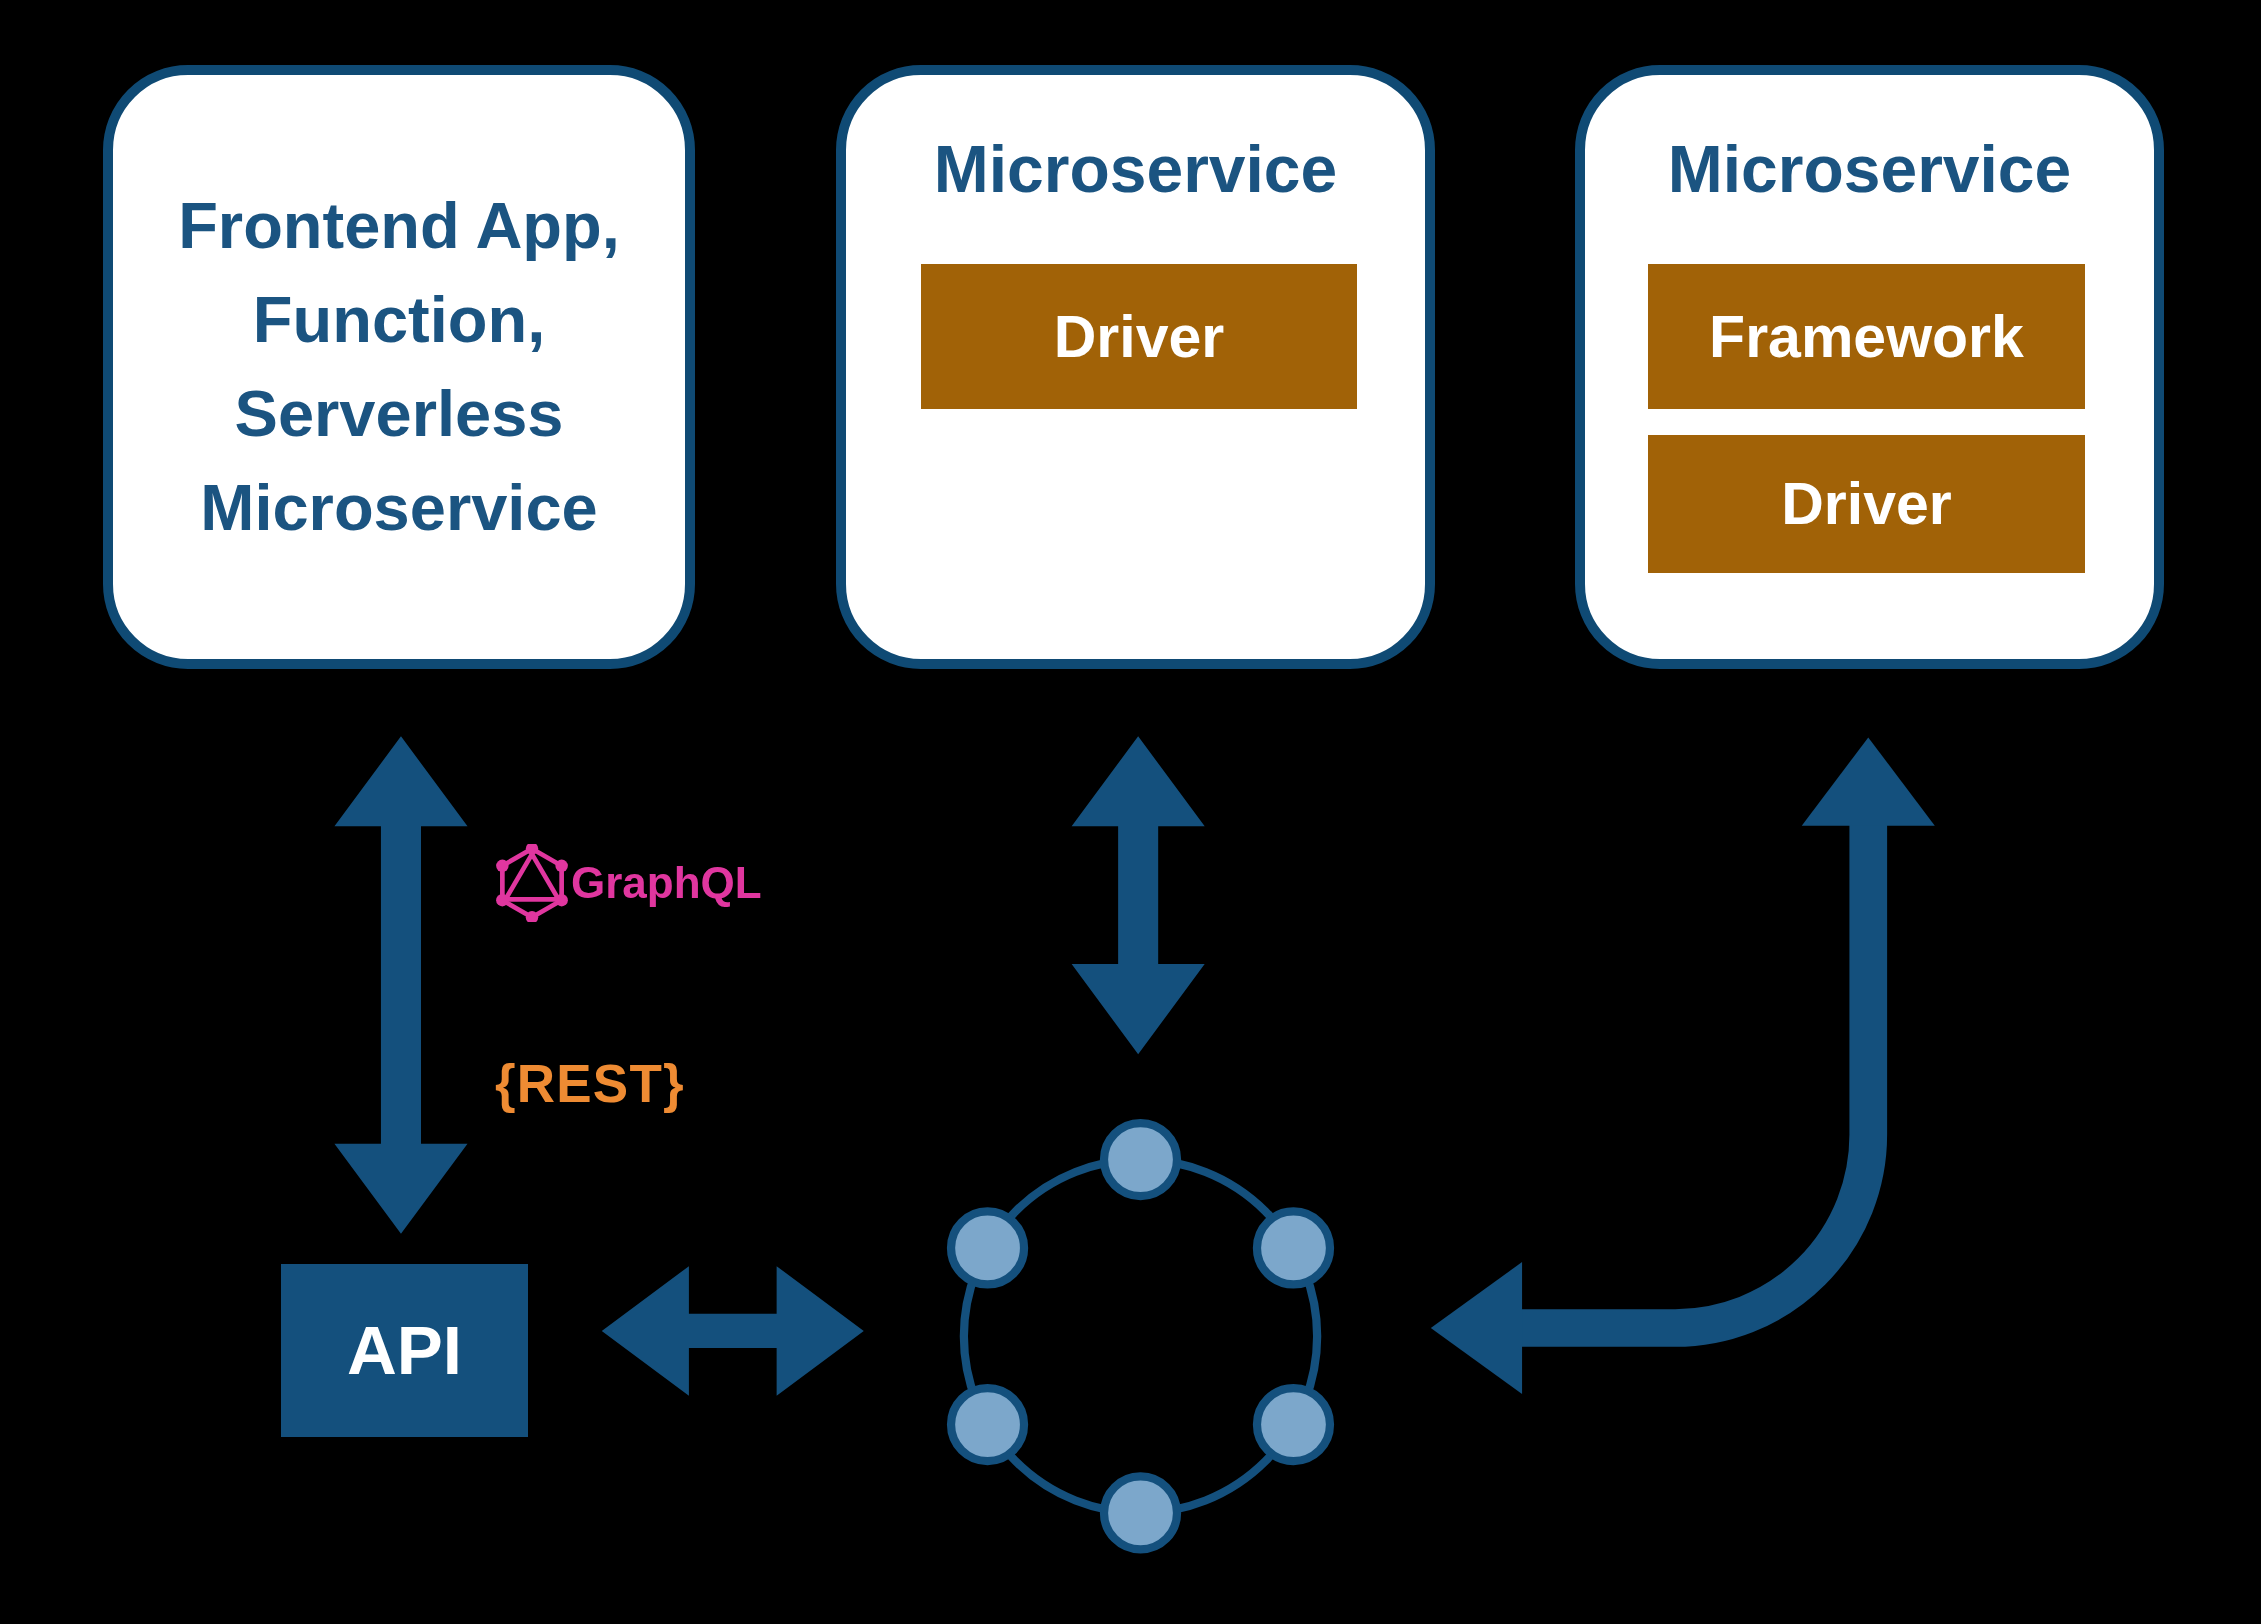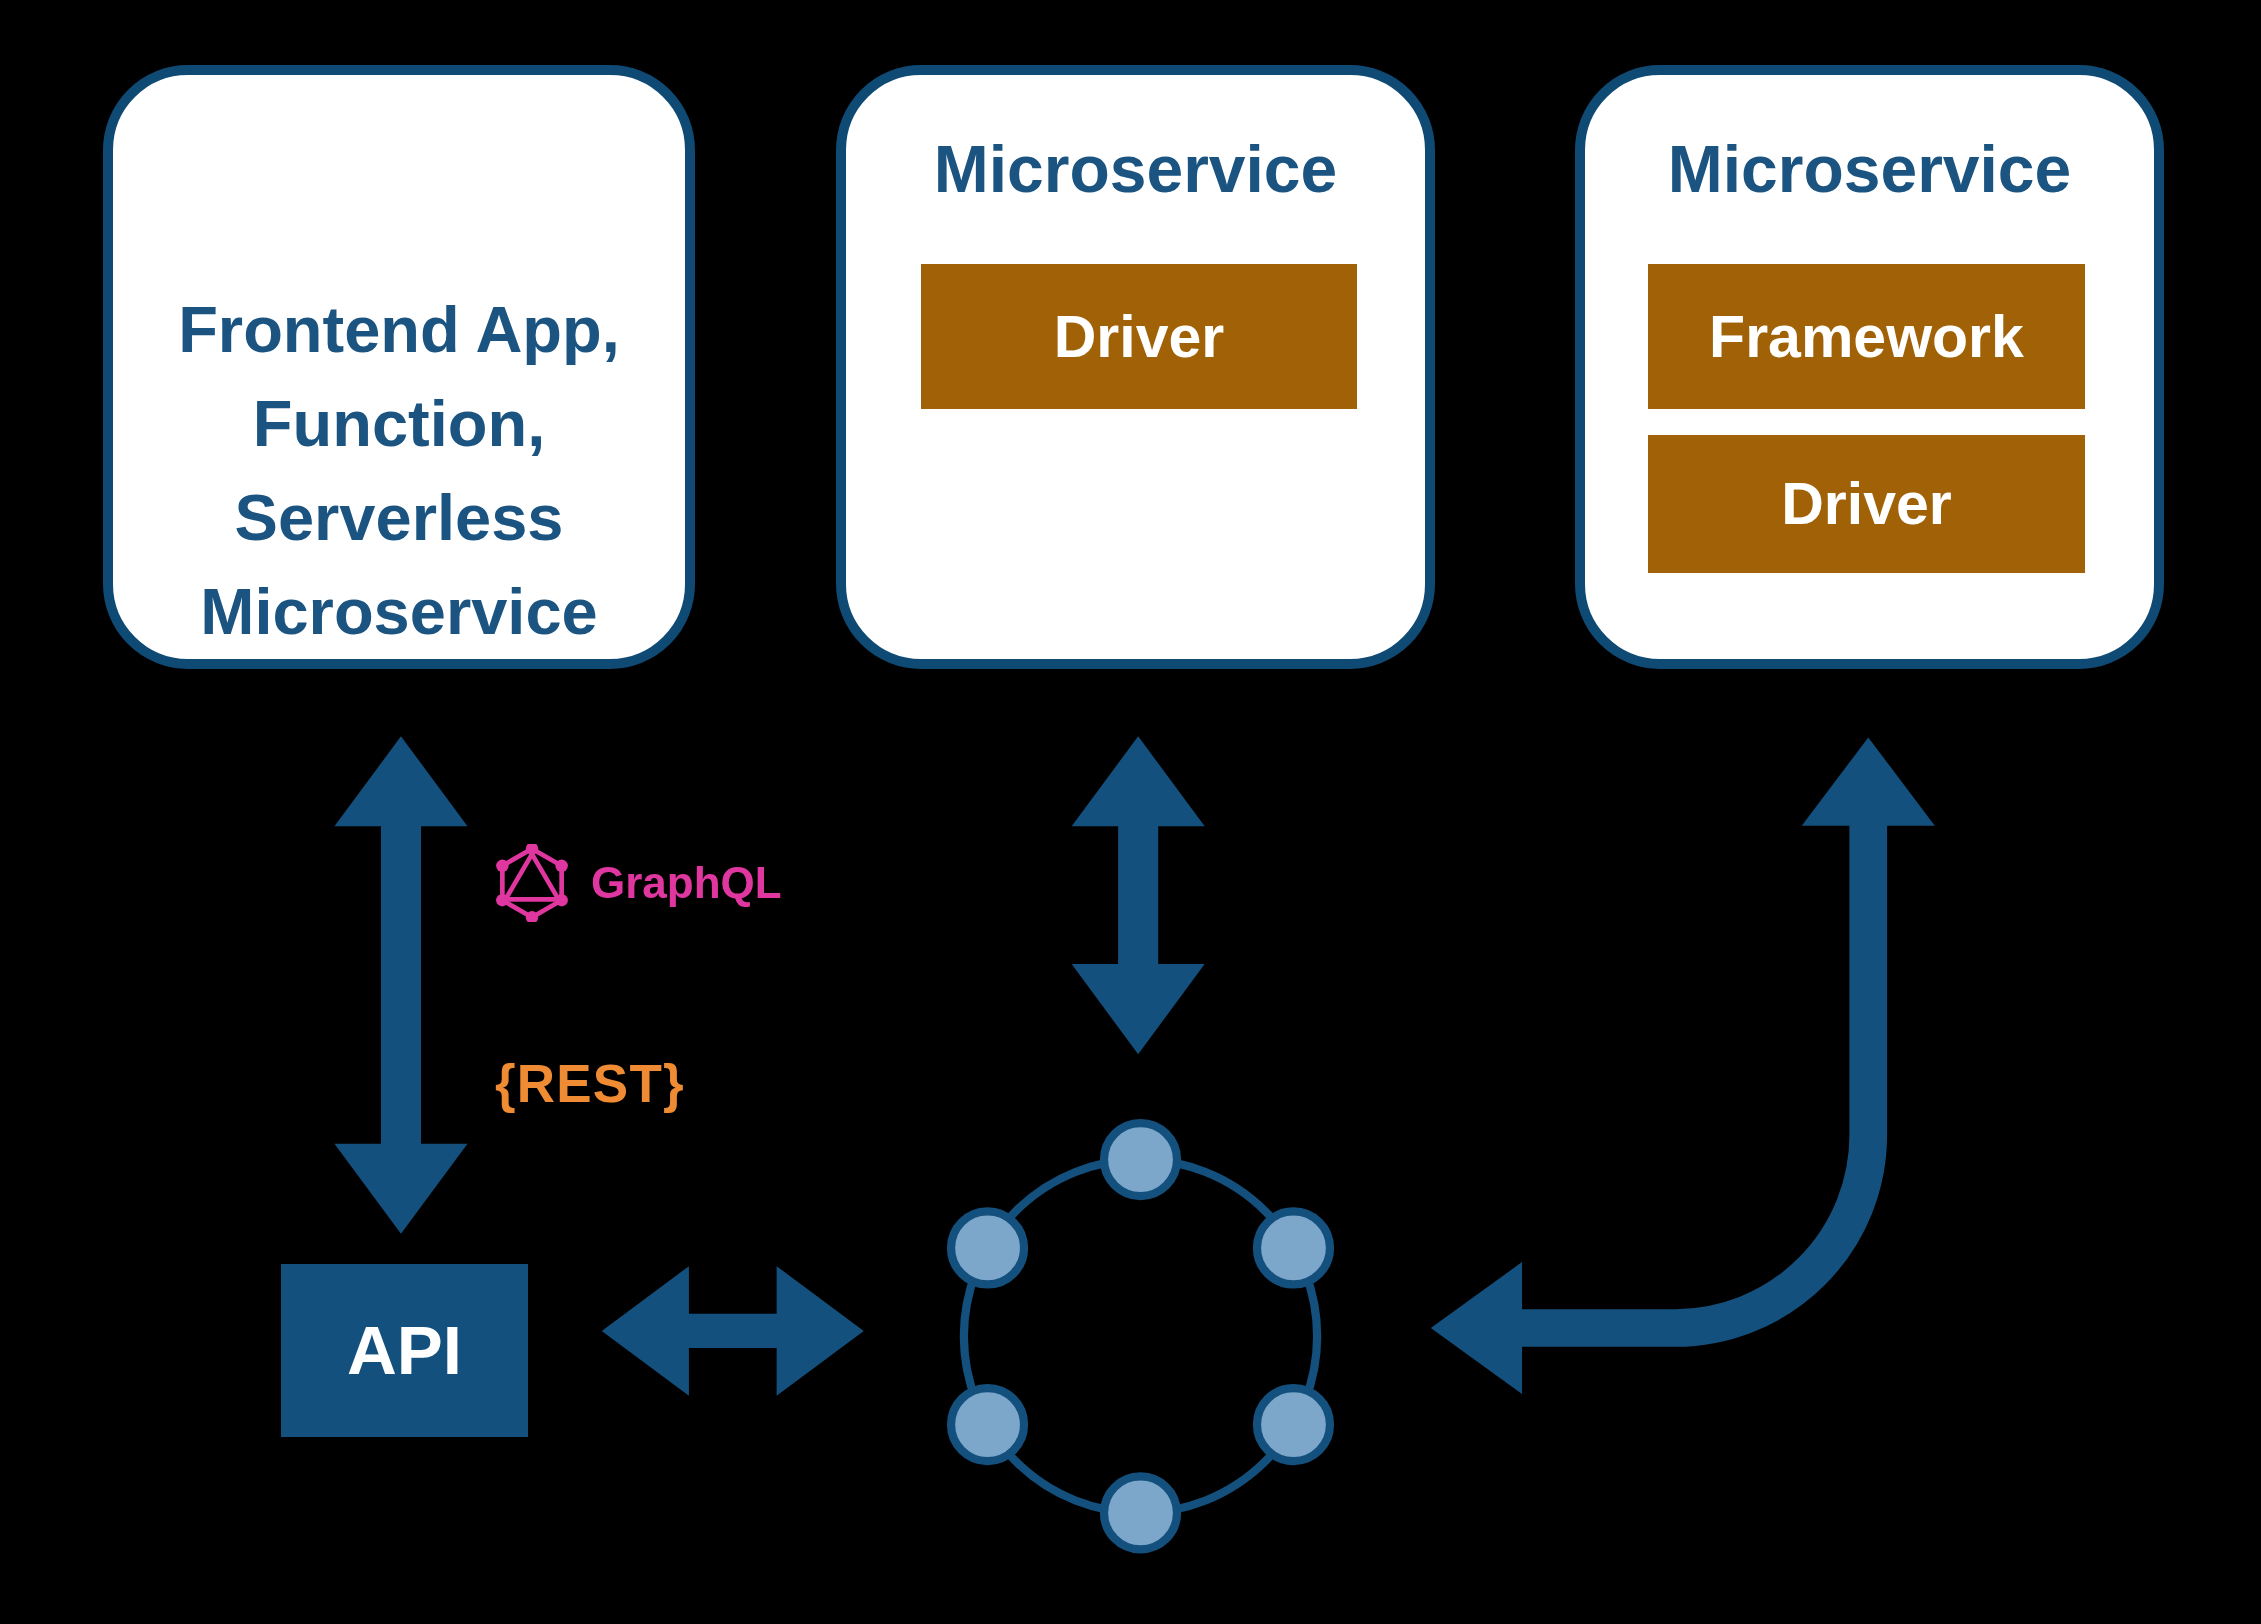--- a/index.html
+++ b/index.html
@@ -16,38 +16,38 @@
     width:100%;text-align:center;font-size:65px;font-weight:700;color:#1b5481;line-height:94px;
   }
   .panel-title{
     position:absolute;top:56px;left:0;width:100%;text-align:center;
     font-size:66px;font-weight:700;color:#1b5481;
   }
   .chip{
     position:absolute;background:#a16207;color:#ffffff;display:flex;align-items:center;
     justify-content:center;font-size:59px;font-weight:700;
   }
-  #frontend-box{left:103px;top:65px;width:592px;height:604px;display:flex;align-items:flex-end;justify-content:center;}
+  #frontend-box{left:103px;top:65px;width:592px;height:604px;display:flex;align-items:center;justify-content:center;}
   #ms-driver-box{left:836px;top:65px;width:599px;height:604px;}
   #ms-framework-box{left:1575px;top:65px;width:589px;height:604px;}
   #chip-driver-1{left:75px;top:189px;width:436px;height:145px;}
   #chip-framework{left:63px;top:189px;width:437px;height:145px;}
   #chip-driver-2{left:63px;top:360px;width:437px;height:138px;}
   #api-box{
     position:absolute;left:281px;top:1264px;width:247px;height:173px;background:#14507d;
     display:flex;align-items:center;justify-content:center;color:#ffffff;
     font-size:69px;font-weight:700;
   }
   #arrow-layer{position:absolute;left:0;top:0;width:2261px;height:1625px;}
   .arrow-shape{fill:#14507d;}
   .curve-stroke{fill:none;stroke:#14507d;stroke-width:64px;}
   .ring{fill:none;stroke:#14507d;stroke-width:14px;}
   .cluster-node{fill:#7ca7cb;stroke:#14507d;stroke-width:14px;}
   .proto-row{position:absolute;display:flex;align-items:center;}
-  #graphql-row{left:493px;top:843px;height:80px;gap:20px;}
+  #graphql-row{left:493px;top:843px;height:80px;}
   #graphql-label{font-size:44px;font-weight:800;color:#e0369f;}
   #grpc-row{left:495px;top:940px;width:247px;height:85px;display:block;}
   #grpc-icon{position:absolute;left:1.2px;top:4.7px;}
   #grpc-label{position:absolute;left:14px;top:14px;font-size:60px;font-weight:800;color:#2c4e5e;}
   #rest-row{left:495px;top:1053px;align-items:flex-end;}
   #rest-label{font-size:53px;font-weight:800;color:#ee8b33;letter-spacing:1.2px;}
 </style>
 </head>
 <body>
 

